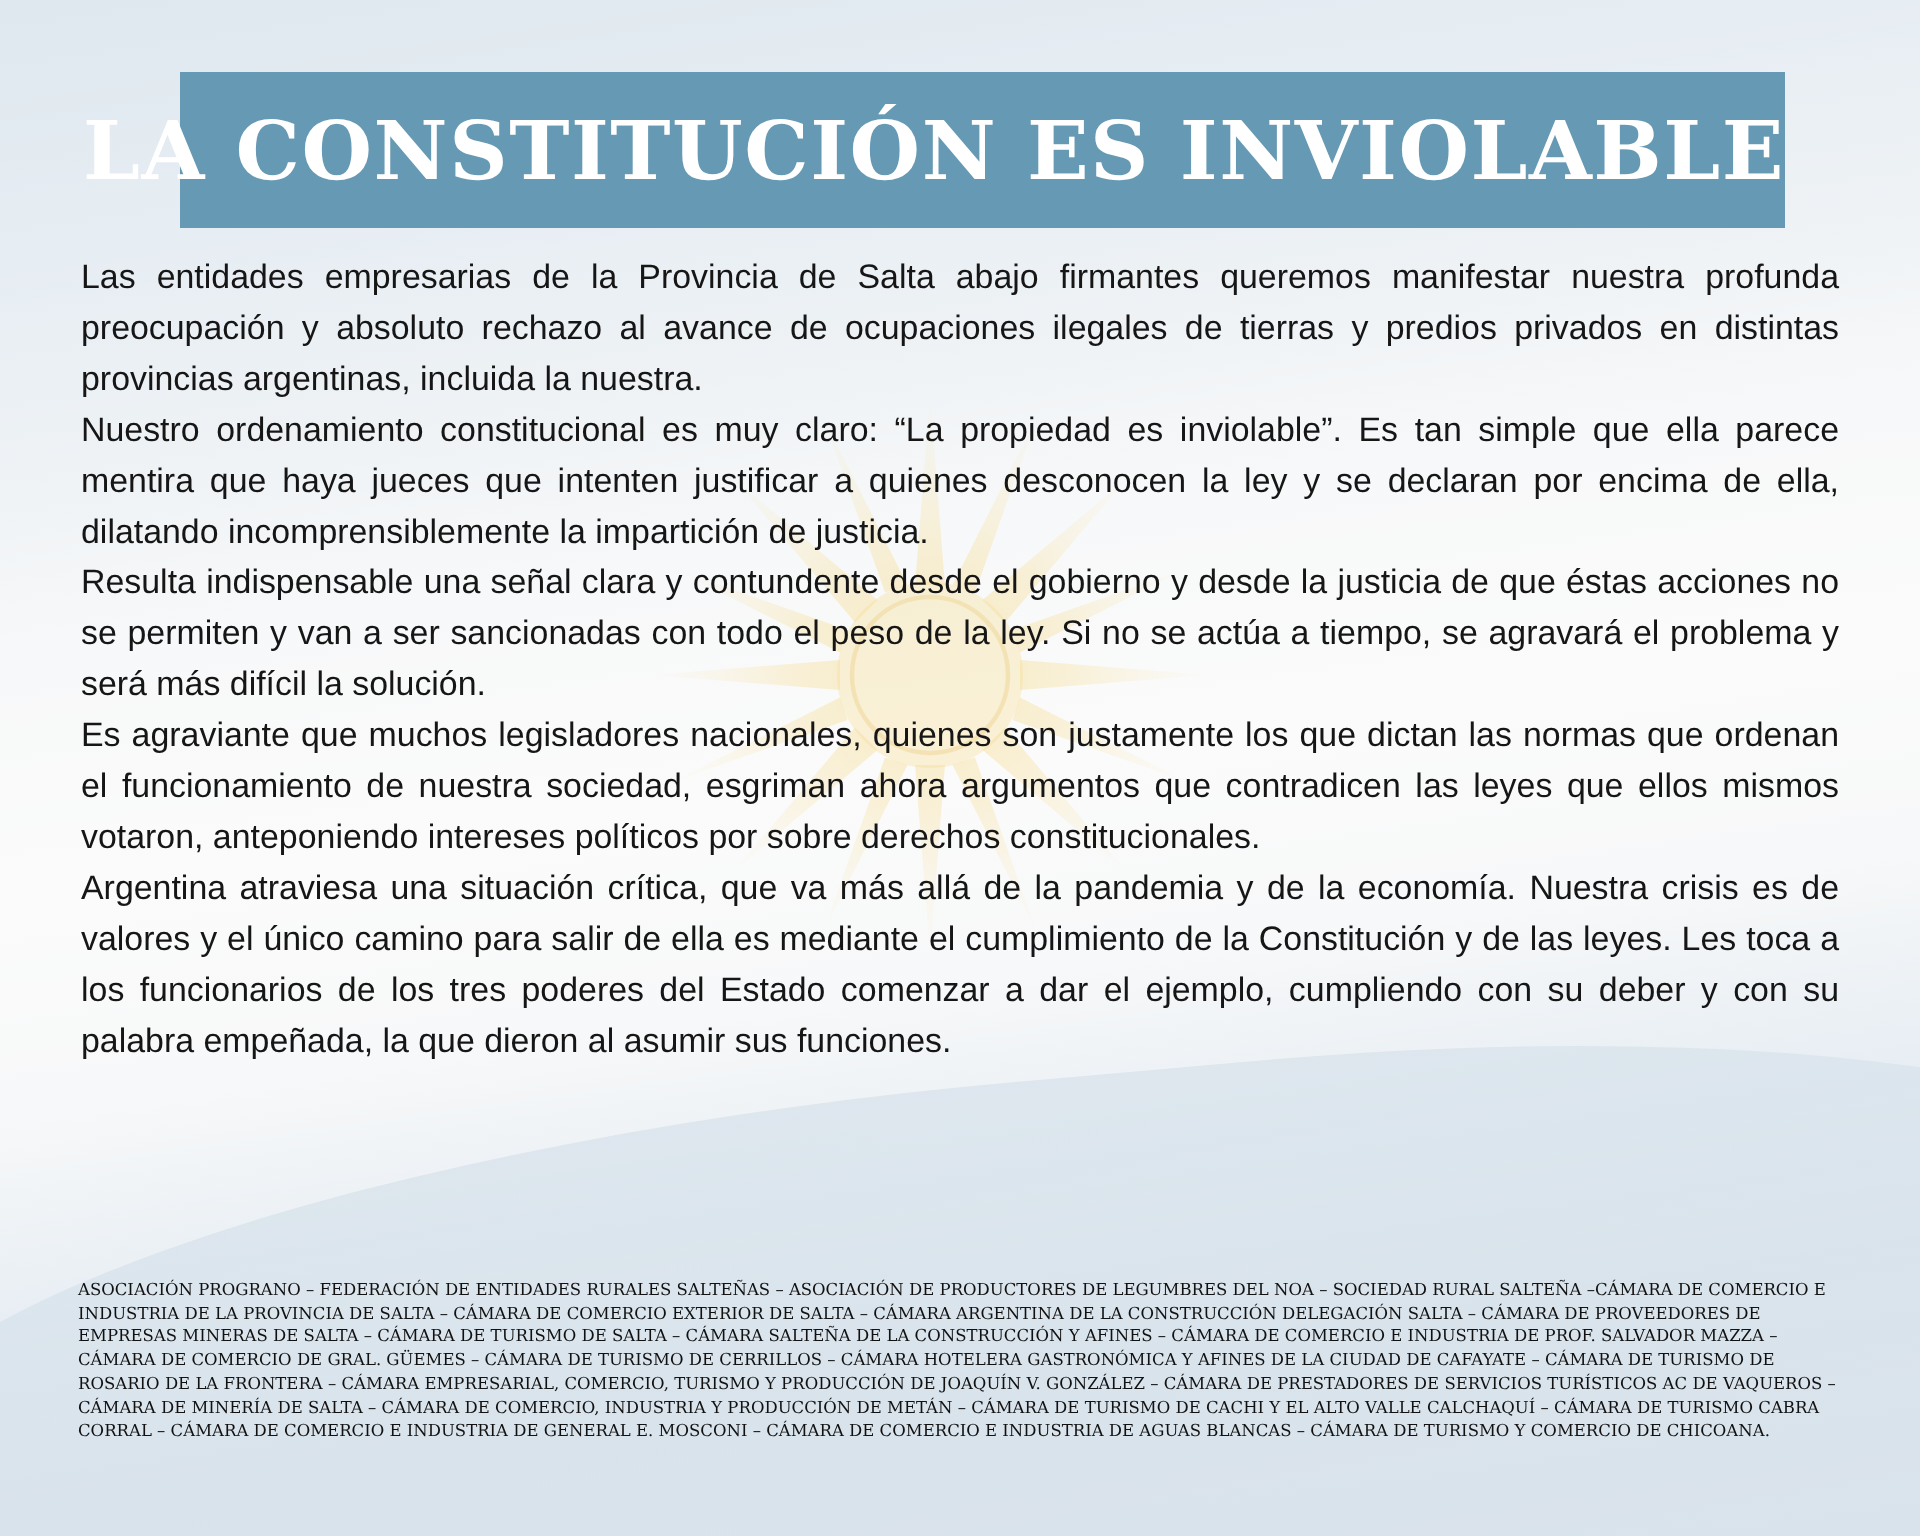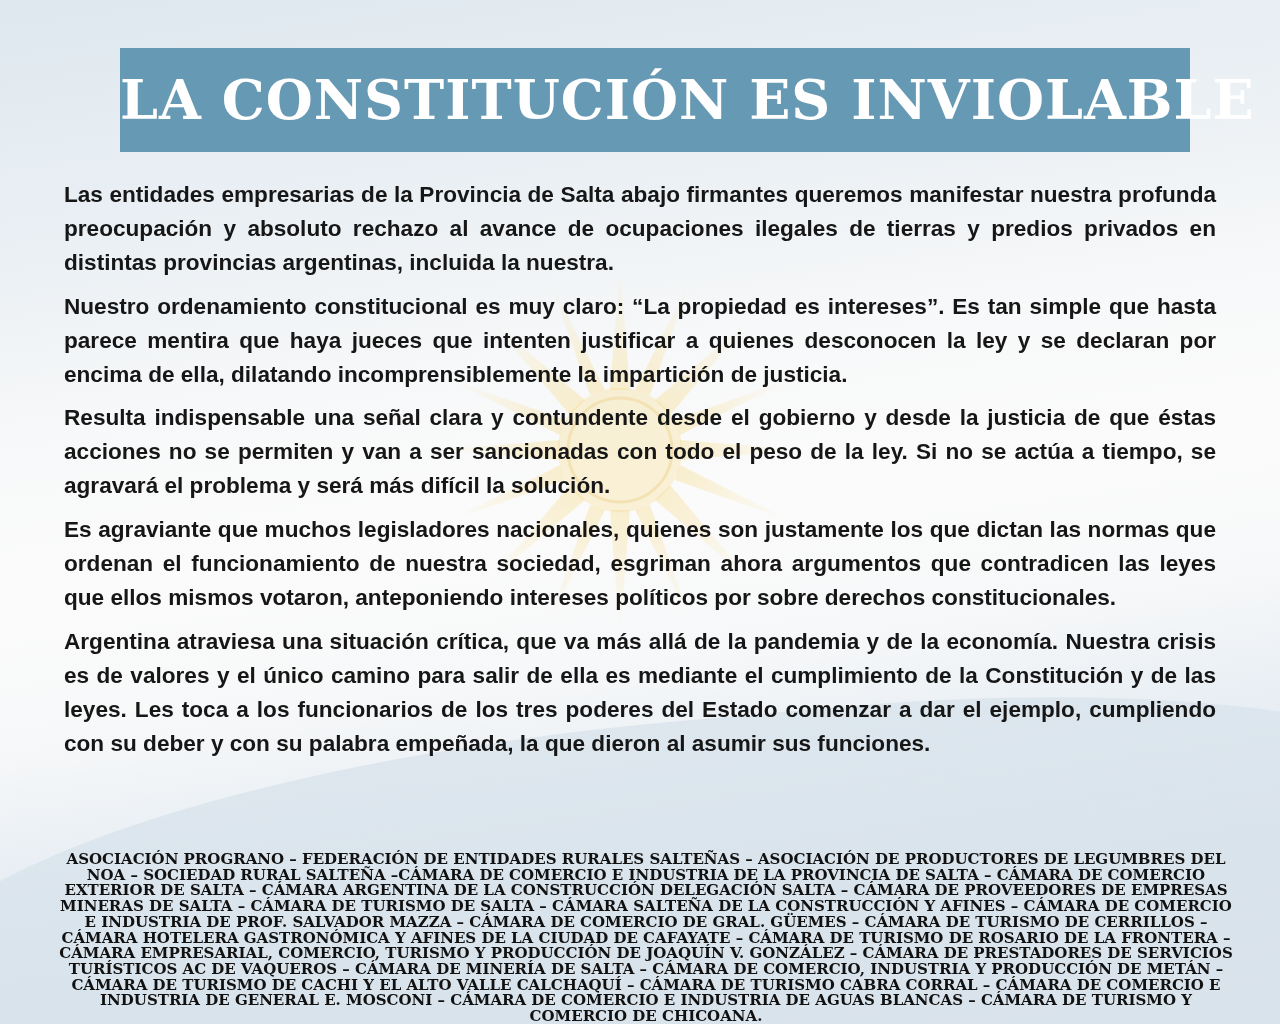--- a/index.html
+++ b/index.html
@@ -21,40 +21,40 @@
     border-radius: 50% 40% 0 0;
   }
   .sun {
     position: absolute; z-index: 0;
     left: 430px; top: 260px; width: 380px; height: 380px;
   }
   .banner {
     position: absolute; z-index: 2;
     left: 120px; top: 48px; width: 1070px; height: 104px;
     background: #6699b3;
-    display: flex; align-items: center; justify-content: flex-start;
+    display: flex; align-items: center; justify-content: flex-end;
   }
   .banner h1 {
     margin: 0; color: #ffffff;
     font-family: "DejaVu Serif", serif; font-weight: bold;
     font-size: 54px; letter-spacing: 1px; white-space: nowrap;
   }
   .body-text {
     position: absolute; z-index: 2;
     left: 54px; top: 168px; width: 1172px;
     color: #161616; font-size: 22.6px; line-height: 33.9px;
     text-align: justify;
   }
-  .body-text p { margin: 10px; text-align: justify; text-align-last: left; font-weight: bold; }
+  .body-text p { margin: 0; text-align: justify; text-align-last: left; }
   .footer {
     position: absolute; z-index: 2;
     left: 52px; top: 852px; width: 1188px;
-    font-family: "DejaVu Serif", serif; font-weight: bold;
-    font-size: 15px; line-height: 15.7px; color: #111;
-    text-align: center;
+    font-family: "DejaVu Serif", serif; font-weight: normal;
+    font-size: 11px; line-height: 15.7px; color: #111;
+    text-align: left;
   }
 </style>
 </head>
 <body>
 
 <div class="bg"></div>
 <div class="bg-fold"></div>
 
 <svg class="sun" viewBox="-190 -190 380 380">
   <defs>
@@ -85,19 +85,19 @@
   <circle cx="0" cy="0" r="62" fill="#f5dc90" fill-opacity="0.35"></circle>
   <circle cx="0" cy="0" r="52" fill="none" stroke="#e9c56a" stroke-opacity="0.3" stroke-width="3"></circle>
 </svg>
 
 <div class="banner">
   <h1>LA CONSTITUCIÓN ES INVIOLABLE</h1>
 </div>
 
 <div class="body-text">
   <p>Las entidades empresarias de la Provincia de Salta abajo firmantes queremos manifestar nuestra profunda preocupación y absoluto rechazo al avance de ocupaciones ilegales de tierras y predios privados en distintas provincias argentinas, incluida la nuestra.</p>
-  <p>Nuestro ordenamiento constitucional es muy claro: “La propiedad es intereses”. Es tan simple que hasta parece mentira que haya jueces que intenten justificar a quienes desconocen la ley y se declaran por encima de ella, dilatando incomprensiblemente la impartición de justicia.</p>
+  <p>Nuestro ordenamiento constitucional es muy claro: “La propiedad es inviolable”. Es tan simple que ella parece mentira que haya jueces que intenten justificar a quienes desconocen la ley y se declaran por encima de ella, dilatando incomprensiblemente la impartición de justicia.</p>
   <p>Resulta indispensable una señal clara y contundente desde el gobierno y desde la justicia de que éstas acciones no se permiten y van a ser sancionadas con todo el peso de la ley.  Si no se actúa a tiempo, se agravará el problema y será más difícil la solución.</p>
   <p>Es agraviante que muchos legisladores nacionales, quienes son justamente los que dictan las normas que ordenan el funcionamiento de nuestra sociedad, esgriman ahora argumentos que contradicen las leyes que ellos mismos votaron, anteponiendo intereses políticos por sobre derechos constitucionales.</p>
   <p>Argentina atraviesa una situación crítica, que va más allá de la pandemia y de la economía. Nuestra crisis es de valores y el único camino para salir de ella es mediante el cumplimiento de la Constitución y de las leyes. Les toca a los funcionarios de los tres poderes del Estado comenzar a dar el ejemplo, cumpliendo con su deber y con su palabra empeñada, la que dieron al asumir sus funciones.</p>
 </div>
 
 <div class="footer">ASOCIACIÓN PROGRANO – FEDERACIÓN DE ENTIDADES RURALES SALTEÑAS – ASOCIACIÓN DE PRODUCTORES DE LEGUMBRES DEL NOA – SOCIEDAD RURAL SALTEÑA –CÁMARA DE COMERCIO E INDUSTRIA DE LA PROVINCIA DE SALTA – CÁMARA DE COMERCIO EXTERIOR DE SALTA – CÁMARA ARGENTINA DE LA CONSTRUCCIÓN DELEGACIÓN SALTA – CÁMARA DE PROVEEDORES DE EMPRESAS MINERAS DE SALTA – CÁMARA DE TURISMO DE SALTA – CÁMARA SALTEÑA DE LA CONSTRUCCIÓN Y AFINES – CÁMARA DE COMERCIO E INDUSTRIA DE PROF. SALVADOR MAZZA – CÁMARA DE COMERCIO DE GRAL. GÜEMES – CÁMARA DE TURISMO DE CERRILLOS – CÁMARA HOTELERA GASTRONÓMICA Y AFINES DE LA CIUDAD DE CAFAYATE – CÁMARA DE TURISMO DE ROSARIO DE LA FRONTERA – CÁMARA EMPRESARIAL, COMERCIO, TURISMO Y PRODUCCIÓN DE JOAQUÍN V. GONZÁLEZ – CÁMARA DE PRESTADORES DE SERVICIOS TURÍSTICOS AC DE VAQUEROS – CÁMARA DE MINERÍA DE SALTA – CÁMARA DE COMERCIO, INDUSTRIA Y PRODUCCIÓN DE METÁN – CÁMARA DE TURISMO DE CACHI Y EL ALTO VALLE CALCHAQUÍ – CÁMARA DE TURISMO CABRA CORRAL – CÁMARA DE COMERCIO E INDUSTRIA DE GENERAL E. MOSCONI – CÁMARA DE COMERCIO E INDUSTRIA DE AGUAS BLANCAS – CÁMARA DE TURISMO Y COMERCIO DE CHICOANA.</div>
 
 </body></html>

